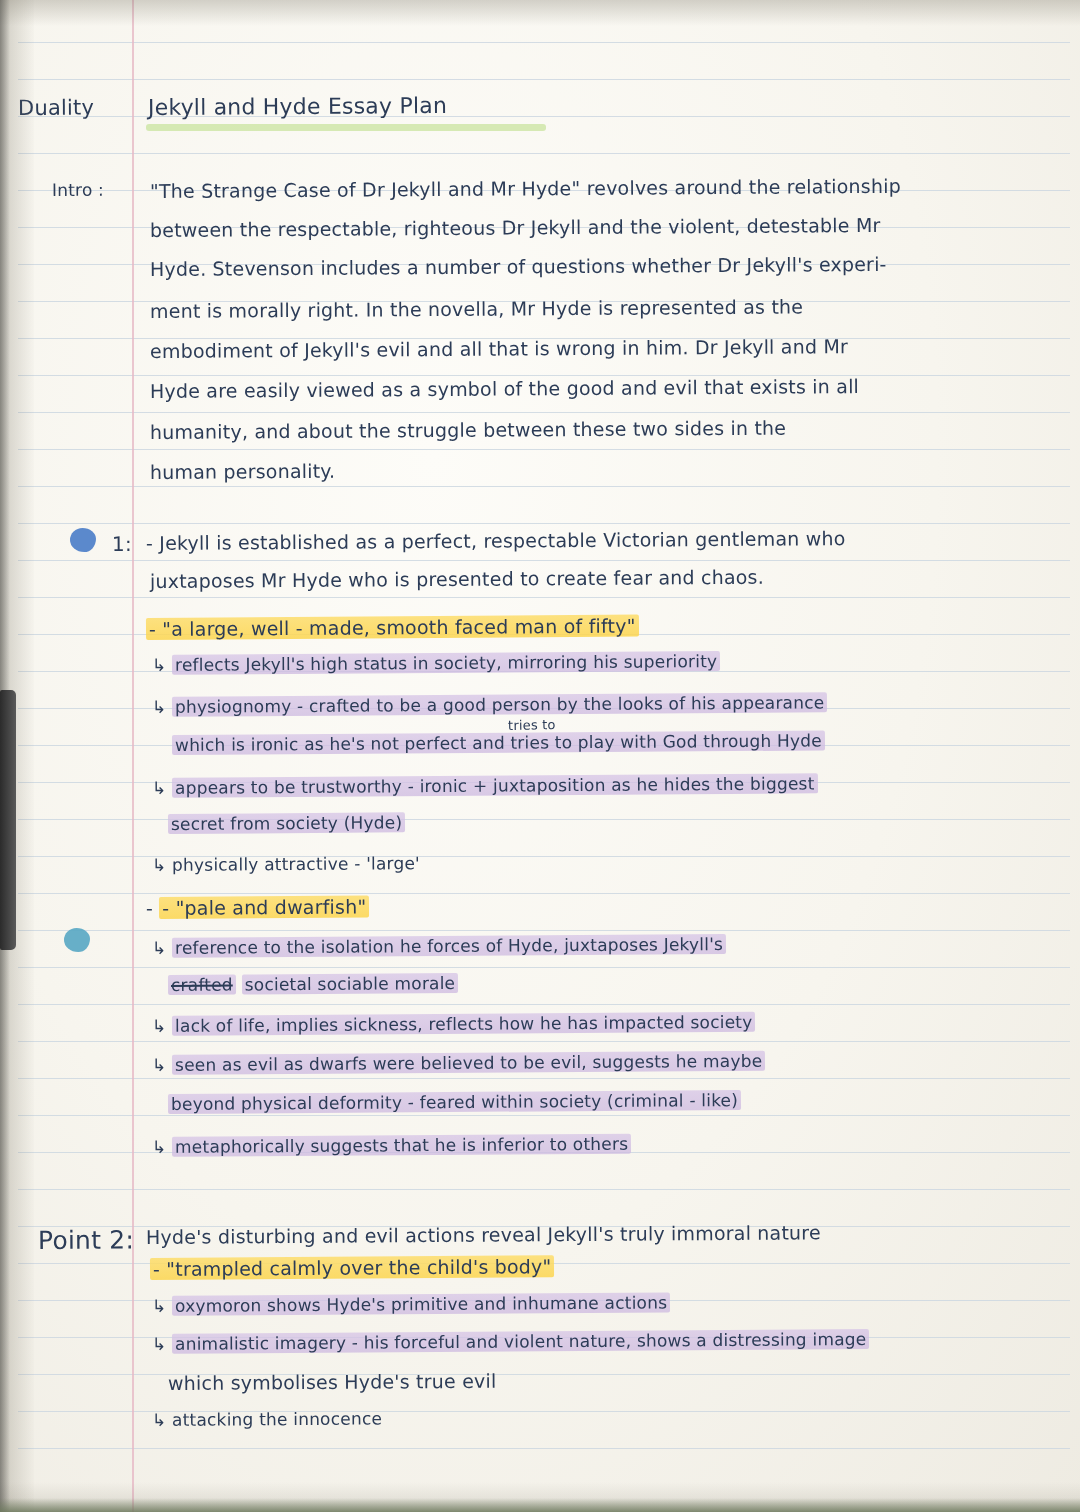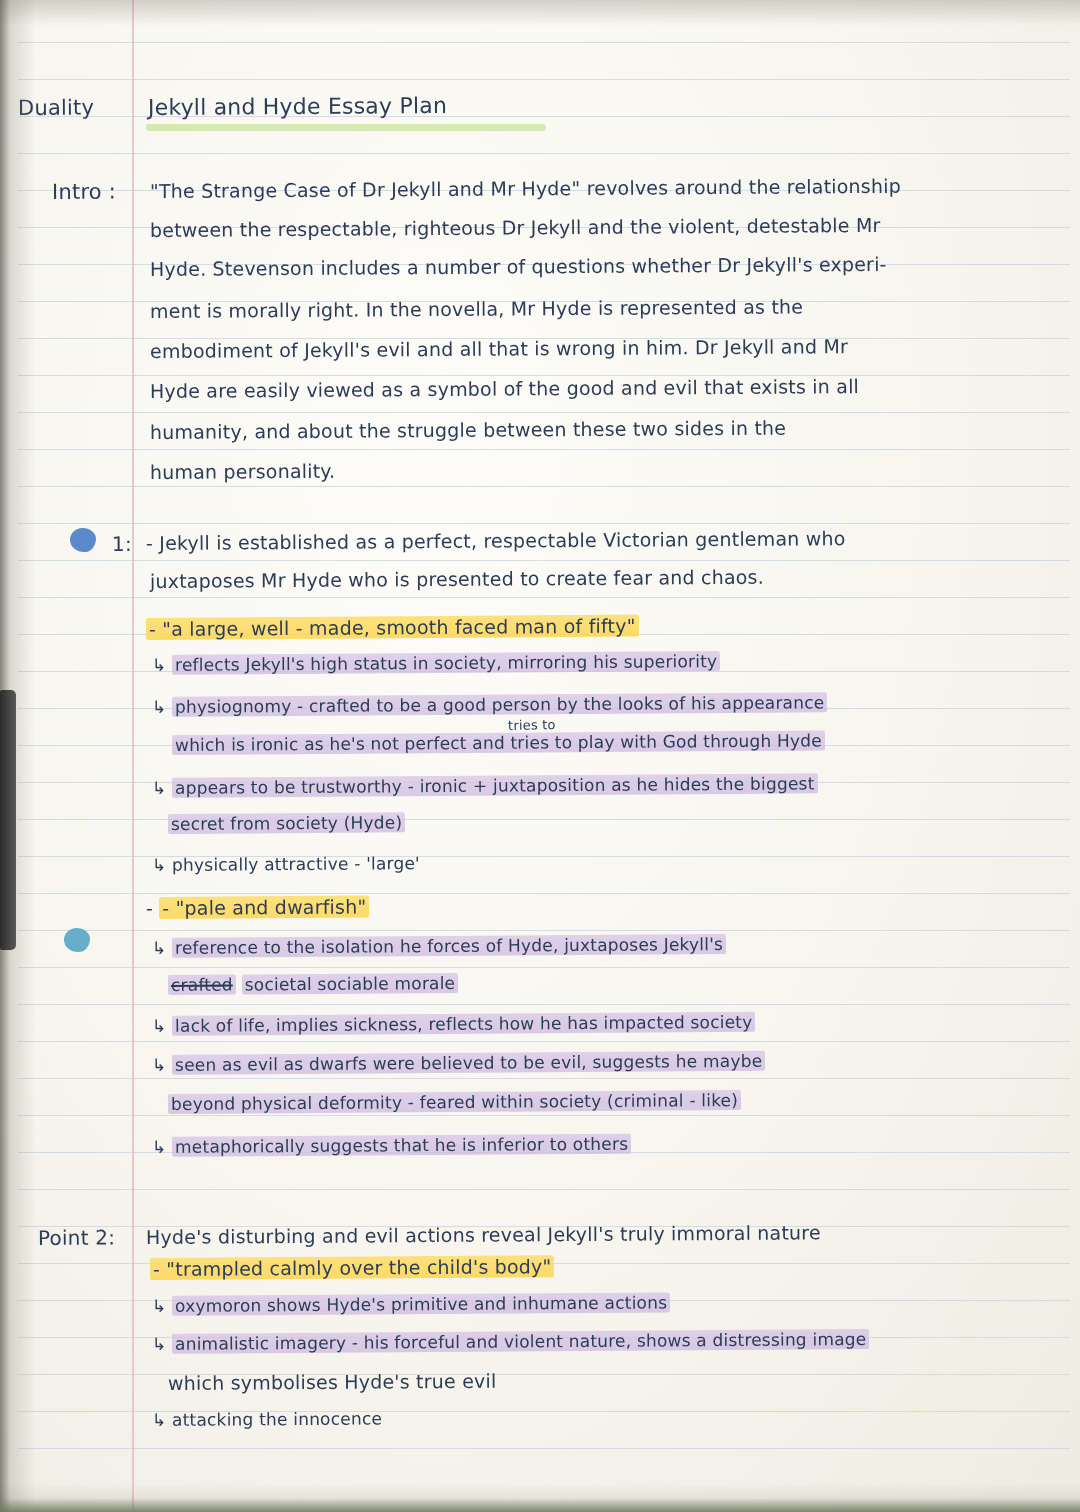--- a/index.html
+++ b/index.html
@@ -176,21 +176,21 @@
     <div class="rule" style="top:1448px"></div>
   </div>
 
   <div class="margin-line"></div>
 
   <div class="hw slant2 ink-blue" style="left:18px; top:96px; font-size:21px;">Duality</div>
 
   <div class="hw slant2 ink-blue" style="left:148px; top:95px; font-size:22px;">Jekyll and Hyde Essay Plan</div>
   <div class="title-underline" style="left:146px; top:124px; width:400px;"></div>
 
-  <div class="hw slant2 ink-blue" style="left:52px; top:180px; font-size:21px;">Intro :</div>
+  <div class="hw slant2 ink-blue" style="left:52px; top:180px; font-size:17px;">Intro :</div>
   <div class="hw slant2 ink-blue" style="left:150px; top:180px;">"The Strange Case of Dr Jekyll and Mr Hyde" revolves around the relationship</div>
   <div class="hw slant2 ink-blue" style="left:150px; top:219px;">between the respectable, righteous Dr Jekyll and the violent, detestable Mr</div>
   <div class="hw slant2 ink-blue" style="left:150px; top:258px;">Hyde. Stevenson includes a number of questions whether Dr Jekyll's experi-</div>
   <div class="hw slant2 ink-blue" style="left:150px; top:300px;">ment is morally right. In the novella, Mr Hyde is represented as the</div>
   <div class="hw slant2 ink-blue" style="left:150px; top:340px;">embodiment of Jekyll's evil and all that is wrong in him. Dr Jekyll and Mr</div>
   <div class="hw slant2 ink-blue" style="left:150px; top:380px;">Hyde are easily viewed as a symbol of the good and evil that exists in all</div>
   <div class="hw slant2 ink-blue" style="left:150px; top:421px;">humanity, and about the struggle between these two sides in the</div>
   <div class="hw slant2 ink-blue" style="left:150px; top:461px;">human personality.</div>
 
   <div class="bullet-dot" style="left:70px; top:528px;"></div>
@@ -214,21 +214,21 @@
 
   <div class="bullet-dot teal" style="left:64px; top:928px;"></div>
   <div class="hw slant2 ink-blue caret" style="left:152px; top:938px;">↳ <span class="hl-purple">reference to the isolation he forces of Hyde, juxtaposes Jekyll's</span></div>
   <div class="hw slant2 ink-blue caret" style="left:168px; top:975px;"><span class="hl-purple strike">crafted</span><span class="hl-purple" style="margin-left:6px;">societal sociable morale</span></div>
 
   <div class="hw slant2 ink-blue caret" style="left:152px; top:1016px;">↳ <span class="hl-purple">lack of life, implies sickness, reflects how he has impacted society</span></div>
   <div class="hw slant2 ink-blue caret" style="left:152px; top:1055px;">↳ <span class="hl-purple">seen as evil as dwarfs were believed to be evil, suggests he maybe</span></div>
   <div class="hw slant2 ink-blue caret" style="left:168px; top:1094px;"><span class="hl-purple">beyond physical deformity - feared within society (criminal - like)</span></div>
   <div class="hw slant2 ink-blue caret" style="left:152px; top:1137px;">↳ <span class="hl-purple">metaphorically suggests that he is inferior to others</span></div>
 
-  <div class="hw slant2 ink-blue" style="left:38px; top:1226px; font-size:20px;">Point 2:</div>
+  <div class="hw slant2 ink-blue" style="left:38px; top:1226px; font-size:25px;">Point 2:</div>
   <div class="hw slant2 ink-blue" style="left:146px; top:1226px;">Hyde's disturbing and evil actions reveal Jekyll's truly immoral nature</div>
 
   <div class="hw slant2 ink-blue" style="left:150px; top:1258px;"><span class="hl-yellow">- "trampled calmly over the child's body"</span></div>
 
   <div class="hw slant2 ink-blue caret" style="left:152px; top:1296px;">↳ <span class="hl-purple">oxymoron shows Hyde's primitive and inhumane actions</span></div>
   <div class="hw slant2 ink-blue caret" style="left:152px; top:1334px;">↳ <span class="hl-purple">animalistic imagery - his forceful and violent nature, shows a distressing image</span></div>
   <div class="hw slant2 ink-blue" style="left:168px; top:1372px;">which symbolises Hyde's true evil</div>
   <div class="hw slant2 ink-blue caret" style="left:152px; top:1410px;">↳ <span>attacking the innocence</span></div>
 
   <div class="paper-shadow-left"></div>

